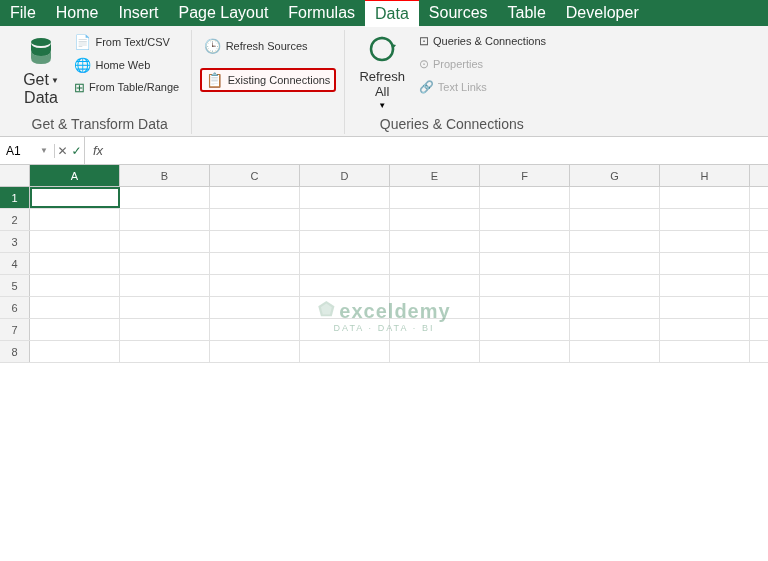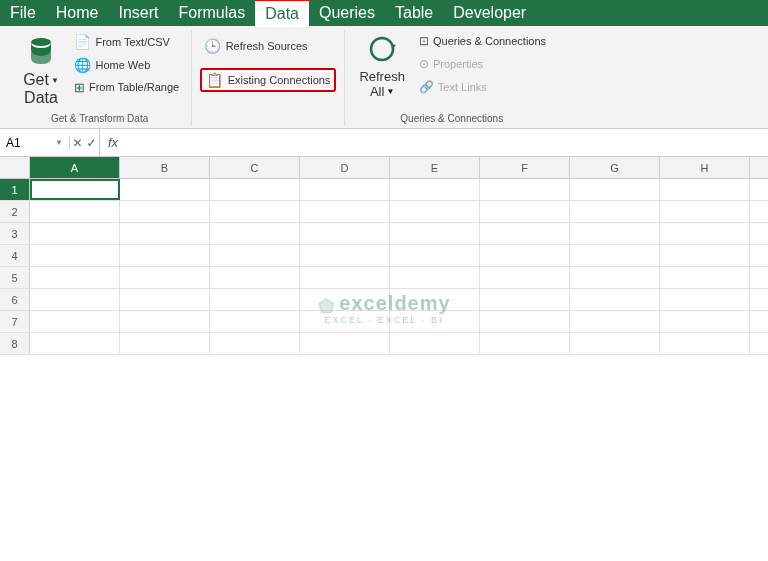--- a/index.html
+++ b/index.html
@@ -38,21 +38,21 @@
       display: flex;
       flex-direction: column;
       align-items: center;
       border-right: 1px solid #ddd;
       padding: 0 8px;
       position: relative;
     }
     .ribbon-group:last-child { border-right: none; }
 
     .ribbon-group-label {
-      font-size: 10px;
+      font-size: 14px;
       color: #555;
       margin-top: auto;
       padding-top: 2px;
       padding-bottom: 2px;
       white-space: nowrap;
       text-align: center;
     }
 
     .ribbon-items {
       display: flex;
@@ -157,21 +157,21 @@
 
     
     .formula-bar {
       display: flex;
       align-items: center;
       height: 28px;
       border-bottom: 1px solid #ccc;
       background: #fff;
     }
     .cell-ref {
-      width: 70px;
+      width: 55px;
       border-right: 1px solid #ccc;
       padding: 0 6px;
       font-size: 12px;
       display: flex;
       align-items: center;
       justify-content: space-between;
     }
     .formula-divider {
       width: 30px;
       display: flex;
@@ -291,23 +291,24 @@
       overflow: hidden;
     }
   </style>
 </head>
 <body>
 
 <div class="menu-bar">
   <div class="menu-item">File</div>
   <div class="menu-item">Home</div>
   <div class="menu-item">Insert</div>
+  <div class="menu-item">Page Layout</div>
   <div class="menu-item">Formulas</div>
   <div class="menu-item active">Data</div>
-  <div class="menu-item">Queries</div>
+  <div class="menu-item">Sources</div>
   <div class="menu-item">Table</div>
   <div class="menu-item">Developer</div>
 </div>
 
 <div class="ribbon">
 
   <div class="ribbon-group">
     <div class="ribbon-items">
 
       <div class="get-data-btn">
@@ -366,21 +367,21 @@
         <div class="refresh-icon">
           <svg width="30" height="30" viewBox="0 0 30 30">
             <path d="M15 4 A11 11 0 0 1 26 15" stroke="#217346" stroke-width="2.5" fill="none" stroke-linecap="round"></path>
             <path d="M26 15 A11 11 0 0 1 4 15 A11 11 0 0 1 15 4" stroke="#217346" stroke-width="2.5" fill="none" stroke-linecap="round"></path>
             <polygon points="24,10 26,15 29,11" fill="#217346"></polygon>
           </svg>
         </div>
         <div style="display:flex;align-items:center;gap:2px;">
           <span class="refresh-label">Refresh</span>
         </div>
-        <div style="display:flex;align-items:center;gap:2px;">
+        <div style="display:flex;align-items:center;gap:2px;flex-direction:column;">
           <span class="refresh-label">All</span>
           <span style="font-size:8px;">▼</span>
         </div>
       </div>
 
       <div class="right-small-group">
         <div class="right-small-btn">
           <span style="font-size:12px;color:#555;">⊡</span>
           <span>Queries &amp; Connections</span>
         </div>
@@ -521,22 +522,22 @@
         <div class="grid-cell" style="width:90px;"></div>
         <div class="grid-cell" style="width:90px;"></div>
         <div class="grid-cell" style="width:90px;"></div>
         <div class="grid-cell" style="width:90px;"></div>
         <div class="grid-cell" style="width:90px;"></div>
       </div>
     </div>
   </div>
 
   <div class="watermark">
-    <div style="display:flex;align-items:flex-end;justify-content:center;gap:4px;">
+    <div style="display:flex;align-items:flex-start;justify-content:center;gap:4px;">
       <svg width="18" height="18" viewBox="0 0 20 20">
         <polygon points="10,1 19,7 16,18 4,18 1,7" fill="#217346" opacity="0.6"></polygon>
         <polygon points="10,4 16,8 14,16 6,16 4,8" fill="#fff" opacity="0.3"></polygon>
       </svg>
       <span class="watermark-logo">exceldemy</span>
     </div>
-    <div class="watermark-sub">EXCEL · EXCEL · BI</div>
+    <div class="watermark-sub">DATA · DATA · BI</div>
   </div>
 </div>
 
 </body></html>

